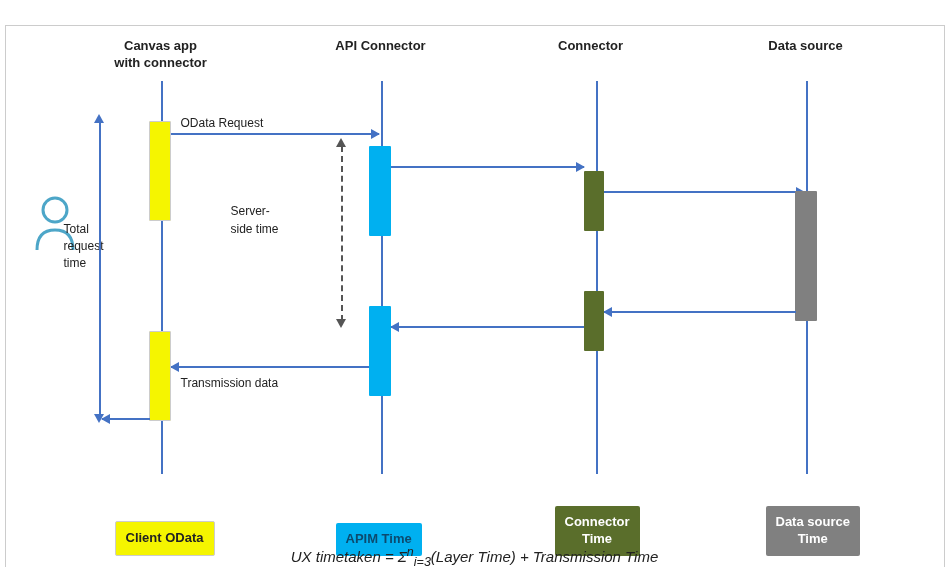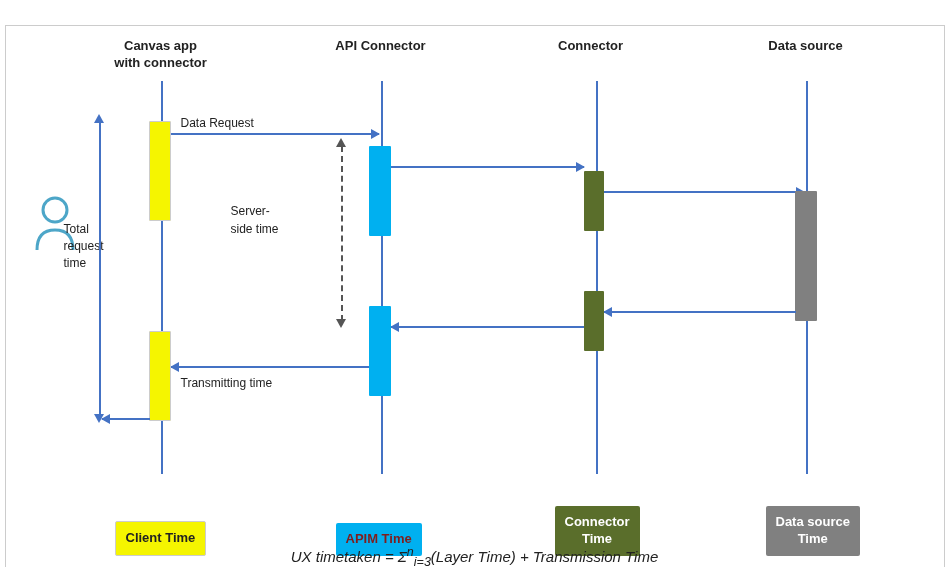--- a/index.html
+++ b/index.html
@@ -101,21 +101,21 @@
 
   <div style="position:absolute; left:88px; top:88px; width:0; height:0; border-left:5px solid transparent; border-right:5px solid transparent; border-bottom:9px solid #4472c4;"></div>
 
   <div style="position:absolute; left:88px; top:388px; width:0; height:0; border-left:5px solid transparent; border-right:5px solid transparent; border-top:9px solid #4472c4;"></div>
 
   <div class="block" style="left:143px; top:95px; width:22px; height:100px; background:#f5f500; border:1px solid #ccc;"></div>
 
   <div style="position:absolute; top:107px; left:165px; width:208px; height:2px; background:#4472c4;">
     <div style="position:absolute; right:-1px; top:-4px; border-left:9px solid #4472c4; border-top:5px solid transparent; border-bottom:5px solid transparent;"></div>
   </div>
-  <div class="label" style="left:175px; top:90px;">Data Request</div>
+  <div class="label" style="left:175px; top:90px;">OData Request</div>
 
   <div class="block" style="left:363px; top:120px; width:22px; height:90px; background:#00b0f0;"></div>
 
   <div style="position:absolute; top:140px; left:385px; width:193px; height:2px; background:#4472c4;">
     <div style="position:absolute; right:-1px; top:-4px; border-left:9px solid #4472c4; border-top:5px solid transparent; border-bottom:5px solid transparent;"></div>
   </div>
 
   <div class="block" style="left:578px; top:145px; width:20px; height:60px; background:#5a6e2b;"></div>
 
   <div style="position:absolute; top:165px; left:598px; width:200px; height:2px; background:#4472c4;">
@@ -137,31 +137,31 @@
 
   <div style="position:absolute; top:300px; left:385px; width:193px; height:2px; background:#4472c4;">
     <div style="position:absolute; left:-1px; top:-4px; border-right:9px solid #4472c4; border-top:5px solid transparent; border-bottom:5px solid transparent;"></div>
   </div>
 
   <div class="block" style="left:363px; top:280px; width:22px; height:90px; background:#00b0f0;"></div>
 
   <div style="position:absolute; top:340px; left:165px; width:198px; height:2px; background:#4472c4;">
     <div style="position:absolute; left:-1px; top:-4px; border-right:9px solid #4472c4; border-top:5px solid transparent; border-bottom:5px solid transparent;"></div>
   </div>
-  <div class="label" style="left:175px; top:350px; font-size:12px;">Transmitting time</div>
+  <div class="label" style="left:175px; top:350px; font-size:12px;">Transmission data</div>
 
   <div class="block" style="left:143px; top:305px; width:22px; height:90px; background:#f5f500; border:1px solid #ccc;"></div>
 
   <div style="position:absolute; top:392px; left:96px; width:48px; height:2px; background:#4472c4;">
     <div style="position:absolute; left:-1px; top:-4px; border-right:9px solid #4472c4; border-top:5px solid transparent; border-bottom:5px solid transparent;"></div>
   </div>
 
-  <div class="time-box" style="left:109px; background:#f5f500; color:#222; border:1px solid #ccc; font-size:13px;">Client Time</div>
+  <div class="time-box" style="left:109px; background:#f5f500; color:#222; border:1px solid #ccc; font-size:13px;">Client OData</div>
 
-  <div class="time-box" style="left:330px; background:#00b0f0; color:#7f1d1d; font-size:13px;">APIM Time</div>
+  <div class="time-box" style="left:330px; background:#00b0f0; color:#0c4a6e; font-size:13px;">APIM Time</div>
 
   <div class="time-box" style="left:549px; background:#5a6e2b; color:#fff; font-size:13px;">Connector<br>Time</div>
 
   <div class="time-box" style="left:760px; background:#808080; color:#fff; font-size:13px;">Data source<br>Time</div>
 
   <div style="position:absolute; bottom:5px; width:100%; text-align:center; font-style:italic; font-size:15px; color:#222;">
     <em>UX timetaken = Σ<sup>n</sup><sub>i=3</sub>(Layer Time) + Transmission Time</em>
   </div>
 
 </div>

